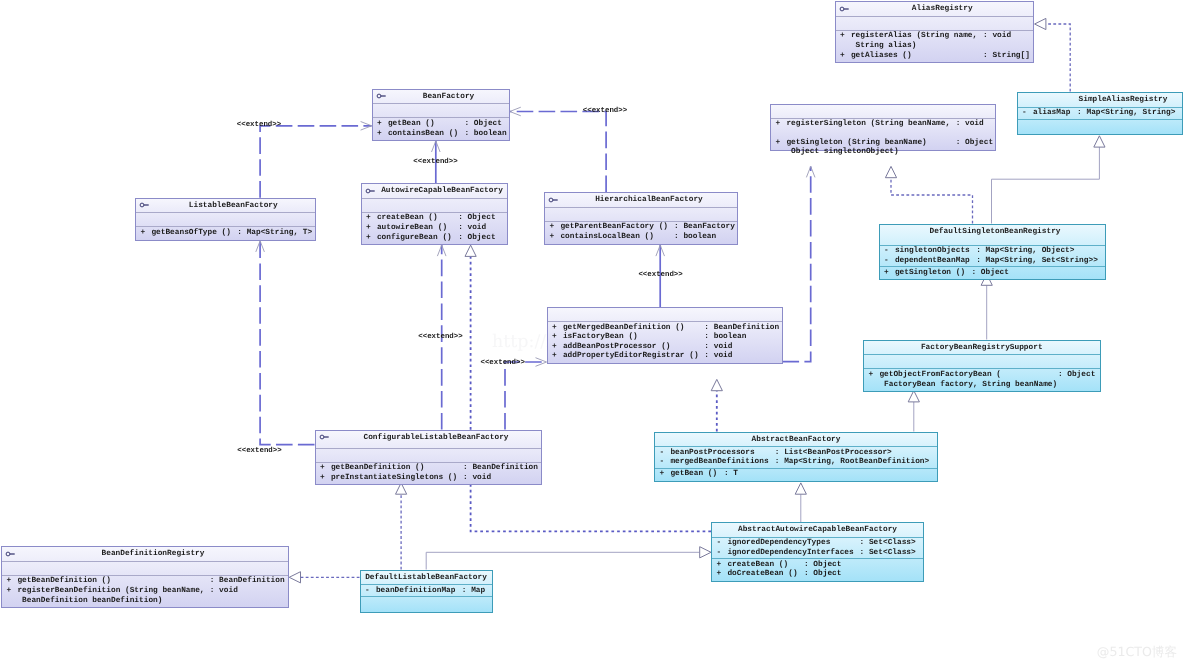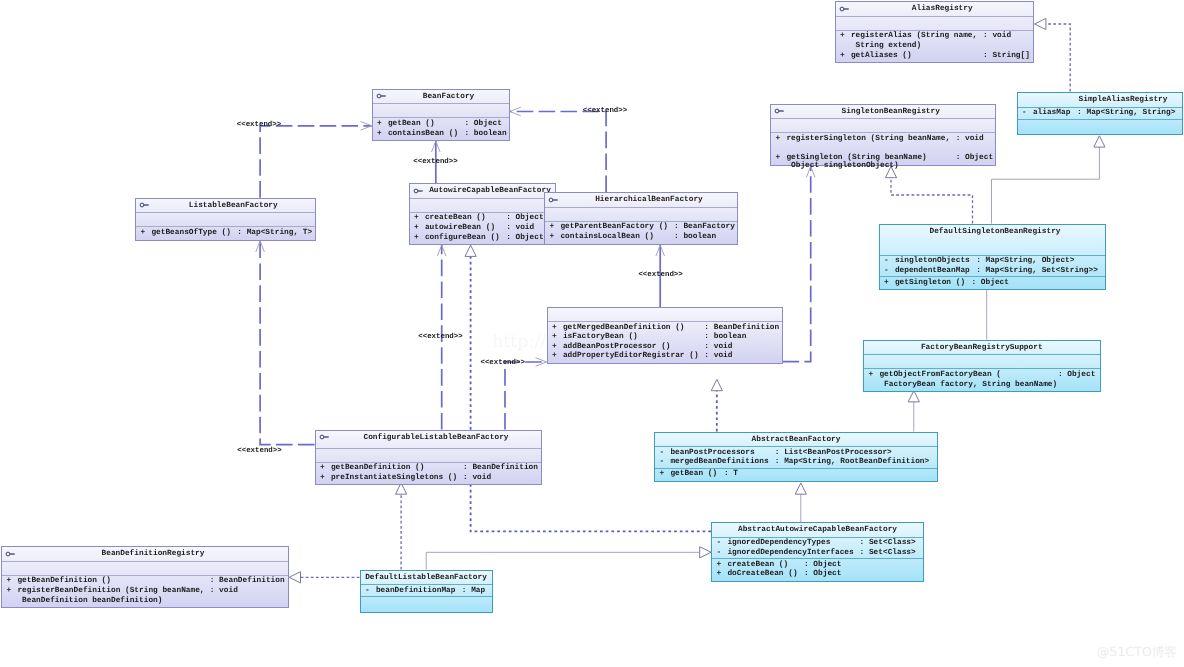--- a/index.html
+++ b/index.html
@@ -122,21 +122,21 @@
           <circle cx="3.0" cy="4" r="1.9" fill="none" stroke="#35356e" stroke-width="0.95"></circle>
           <line x1="4.9" y1="4" x2="9.7" y2="4" stroke="#35356e" stroke-width="1.25"></line>
         </svg>
         <div class="title" style="line-height: 14.8px; padding-left: 16px;">AliasRegistry</div>
       </div>
       <div class="sec" style="height: 14.2px;"></div>
       <div class="sec last" style="height: 31.08px;">
         <span class="vis" style="left: 4.5px; top: 1.5px; line-height: 9.52px;">+</span>
         <span class="sig" style="left: 15.4px; top: 1.5px; line-height: 9.52px;">registerAlias (String name,</span>
         <span class="typ" style="left: 147.587px; top: 1.5px; line-height: 9.52px;">: void</span>
-        <span class="sig" style="left: 15.4px; top: 11.02px; line-height: 9.52px;"> String extend)</span>
+        <span class="sig" style="left: 15.4px; top: 11.02px; line-height: 9.52px;"> String alias)</span>
         <span class="vis" style="left: 4.5px; top: 20.54px; line-height: 9.52px;">+</span>
         <span class="sig" style="left: 15.4px; top: 20.54px; line-height: 9.52px;">getAliases ()</span>
         <span class="typ" style="left: 147.587px; top: 20.54px; line-height: 9.52px;">: String[]</span>
       </div>
     </div>
     <div class="node cls" style="left: 1016.5px; top: 91.5px; width: 166px;">
       <div class="sec" style="height: 15px; padding-left: 47px;">
         <div class="title" style="line-height: 14.8px;">SimpleAliasRegistry</div>
       </div>
       <div class="sec" style="height: 12.04px;">
@@ -158,27 +158,20 @@
       <div class="sec last" style="height: 21.56px;">
         <span class="vis" style="left: 4.5px; top: 1.5px; line-height: 9.52px;">+</span>
         <span class="sig" style="left: 15.4px; top: 1.5px; line-height: 9.52px;">getBean ()</span>
         <span class="typ" style="left: 92.0265px; top: 1.5px; line-height: 9.52px;">: Object</span>
         <span class="vis" style="left: 4.5px; top: 11.02px; line-height: 9.52px;">+</span>
         <span class="sig" style="left: 15.4px; top: 11.02px; line-height: 9.52px;">containsBean ()</span>
         <span class="typ" style="left: 92.0265px; top: 11.02px; line-height: 9.52px;">: boolean</span>
       </div>
     </div>
     <div class="node iface" style="left: 770px; top: 103.5px; width: 225.5px;">
-      <div class="sec" style="height: 14.8px;">
-        <svg width="12" height="8" viewBox="0 0 12 8" class="lolli">
-          <circle cx="3.0" cy="4" r="1.9" fill="none" stroke="#35356e" stroke-width="0.95"></circle>
-          <line x1="4.9" y1="4" x2="9.7" y2="4" stroke="#35356e" stroke-width="1.25"></line>
-        </svg>
-        <div class="title" style="line-height: 14.8px; padding-left: 16px;">SingletonBeanRegistry</div>
-      </div>
       <div class="sec" style="height: 14.2px;"></div>
       <div class="sec last" style="height: 31.08px;">
         <span class="vis" style="left: 4.5px; top: 1.5px; line-height: 9.52px;">+</span>
         <span class="sig" style="left: 15.4px; top: 1.5px; line-height: 9.52px;">registerSingleton (String beanName,</span>
         <span class="typ" style="left: 184.626px; top: 1.5px; line-height: 9.52px;">: void</span>
         <span class="sig" style="left: 15.4px; top: 29px; line-height: 9.52px;"> Object singletonObject)</span>
         <span class="vis" style="left: 4.5px; top: 20.54px; line-height: 9.52px;">+</span>
         <span class="sig" style="left: 15.4px; top: 20.54px; line-height: 9.52px;">getSingleton (String beanName)</span>
         <span class="typ" style="left: 184.626px; top: 20.54px; line-height: 9.52px;">: Object</span>
       </div>
@@ -191,21 +184,21 @@
         </svg>
         <div class="title" style="line-height: 14.8px; padding-left: 16px;">ListableBeanFactory</div>
       </div>
       <div class="sec" style="height: 14.2px;"></div>
       <div class="sec last" style="height: 12.04px;">
         <span class="vis" style="left: 4.5px; top: 1.5px; line-height: 9.52px;">+</span>
         <span class="sig" style="left: 15.4px; top: 1.5px; line-height: 9.52px;">getBeansOfType ()</span>
         <span class="typ" style="left: 101.287px; top: 1.5px; line-height: 9.52px;">: Map&lt;String, T&gt;</span>
       </div>
     </div>
-    <div class="node iface" style="left: 360.5px; top: 183px; width: 147px; margin-left: 48px;">
+    <div class="node iface" style="left: 360.5px; top: 183px; width: 147px;">
       <div class="sec" style="height: 14.8px;">
         <svg width="12" height="8" viewBox="0 0 12 8" class="lolli">
           <circle cx="3.0" cy="4" r="1.9" fill="none" stroke="#35356e" stroke-width="0.95"></circle>
           <line x1="4.9" y1="4" x2="9.7" y2="4" stroke="#35356e" stroke-width="1.25"></line>
         </svg>
         <div class="title" style="line-height: 14.8px; padding-left: 16px;">AutowireCapableBeanFactory</div>
       </div>
       <div class="sec" style="height: 14.2px;"></div>
       <div class="sec last" style="height: 31.08px;">
         <span class="vis" style="left: 4.5px; top: 1.5px; line-height: 9.52px;">+</span>
@@ -231,21 +224,21 @@
       <div class="sec last" style="height: 21.56px;">
         <span class="vis" style="left: 4.5px; top: 1.5px; line-height: 9.52px;">+</span>
         <span class="sig" style="left: 15.4px; top: 1.5px; line-height: 9.52px;">getParentBeanFactory ()</span>
         <span class="typ" style="left: 129.066px; top: 1.5px; line-height: 9.52px;">: BeanFactory</span>
         <span class="vis" style="left: 4.5px; top: 11.02px; line-height: 9.52px;">+</span>
         <span class="sig" style="left: 15.4px; top: 11.02px; line-height: 9.52px;">containsLocalBean ()</span>
         <span class="typ" style="left: 129.066px; top: 11.02px; line-height: 9.52px;">: boolean</span>
       </div>
     </div>
     <div class="node cls" style="left: 878.5px; top: 223.5px; width: 227px;">
-      <div class="sec" style="height: 31px; padding-left: 6px;">
+      <div class="sec" style="height: 21px; padding-left: 6px;">
         <div class="title" style="line-height: 14.8px;">DefaultSingletonBeanRegistry</div>
       </div>
       <div class="sec" style="height: 21.56px;">
         <span class="vis" style="left: 4.5px; top: 1.5px; line-height: 9.52px;">-</span>
         <span class="sig" style="left: 15.4px; top: 1.5px; line-height: 9.52px;">singletonObjects</span>
         <span class="typ" style="left: 96.6565px; top: 1.5px; line-height: 9.52px;">: Map&lt;String, Object&gt;</span>
         <span class="vis" style="left: 4.5px; top: 11.02px; line-height: 9.52px;">-</span>
         <span class="sig" style="left: 15.4px; top: 11.02px; line-height: 9.52px;">dependentBeanMap</span>
         <span class="typ" style="left: 96.6565px; top: 11.02px; line-height: 9.52px;">: Map&lt;String, Set&lt;String&gt;&gt;</span>
       </div>

